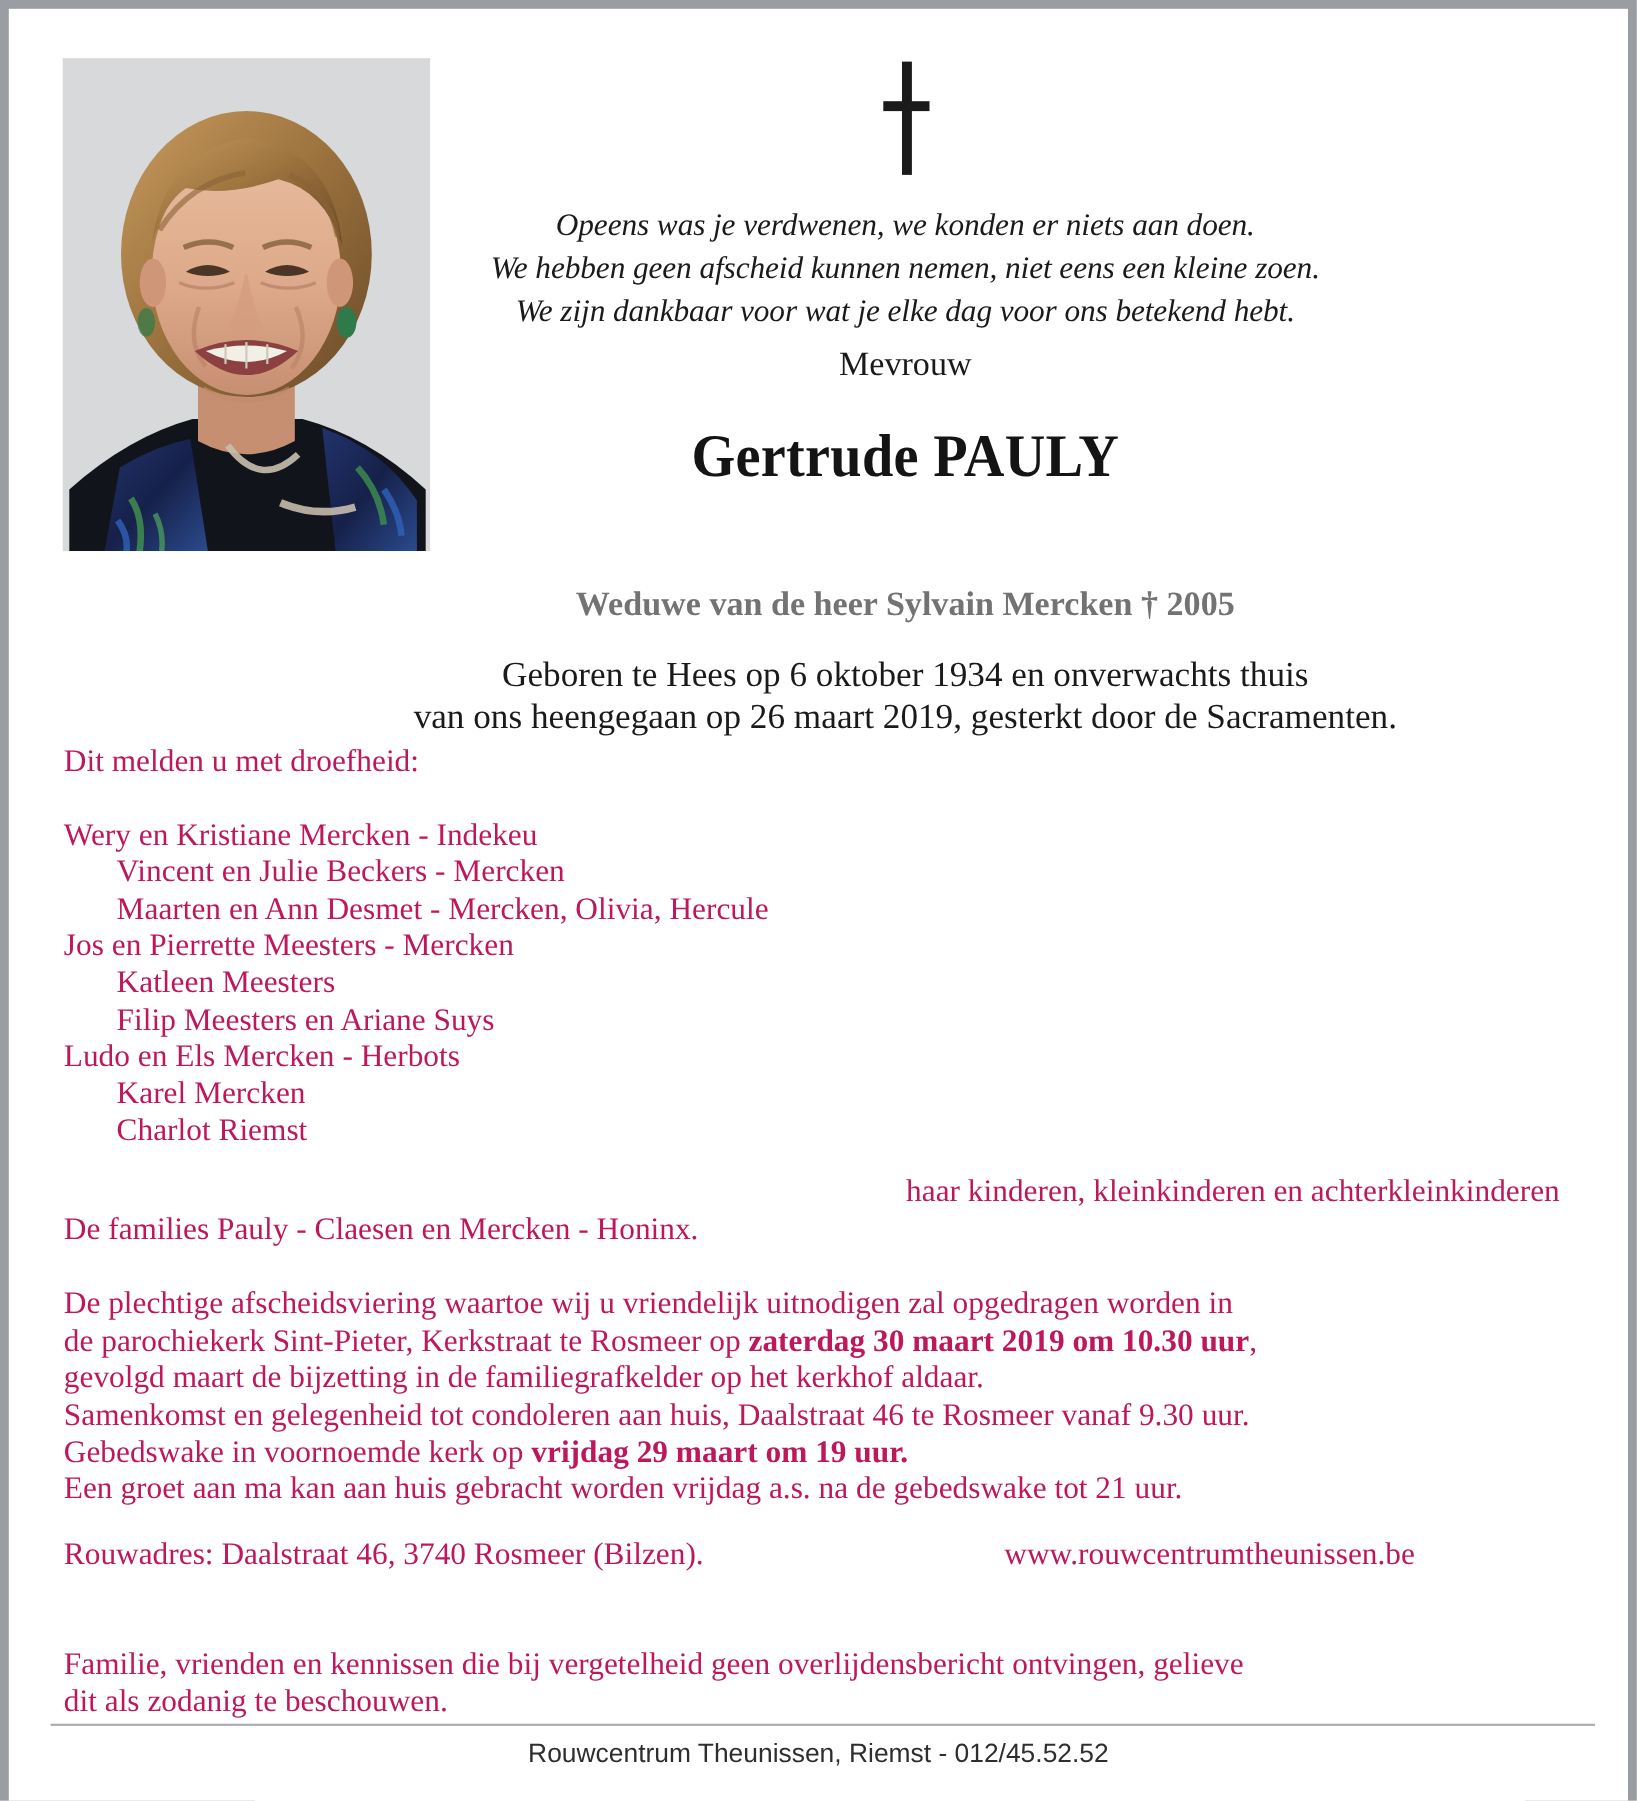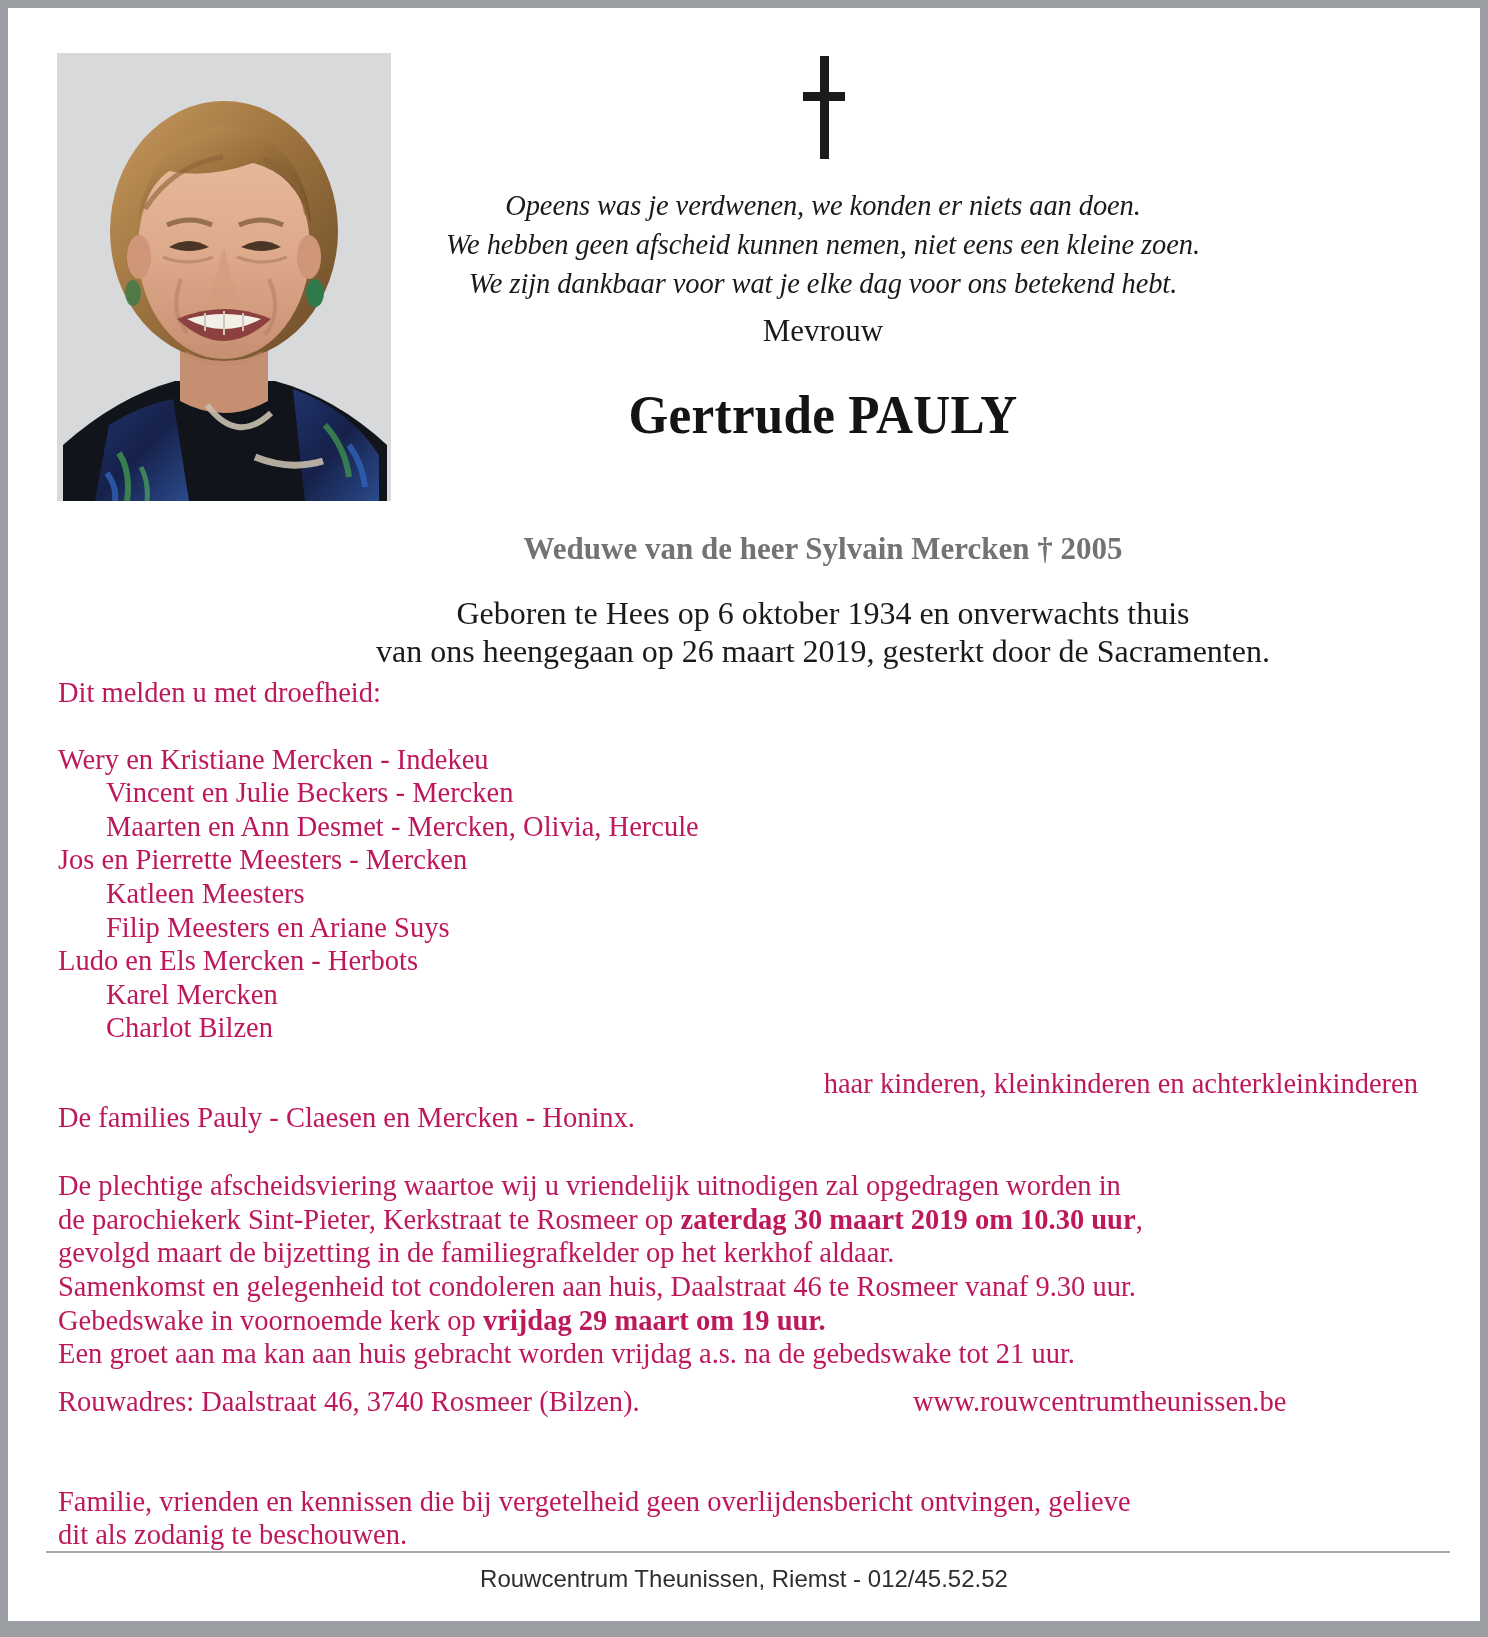--- a/index.html
+++ b/index.html
@@ -16,21 +16,21 @@
   }
 
   .card-frame {
     position: absolute;
     left: 0;
     top: 0;
     width: 1488px;
     height: 1637px;
     box-sizing: border-box;
     background: #9a9da1;
-    padding: 8px 8px 16px 8px;
+    padding: 8px 8px 0 8px;
   }
 
   .card {
     position: relative;
     width: 100%;
     height: 100%;
     box-sizing: border-box;
     background: #ffffff;
     overflow: hidden;
   }
@@ -173,21 +173,21 @@
 
   .ceremony {
     margin-top: 35px;
   }
   .ceremony p {
     margin: 0;
   }
   .ceremony b { font-weight: bold; }
 
   .address-row {
-    margin-top: 14px;
+    margin-top: 26px;
     position: relative;
     height: 34px;
   }
   .address-row .rouwadres {
     position: absolute;
     left: 0;
     top: 0;
   }
   .address-row .website {
     position: absolute;
@@ -330,21 +330,21 @@
 
       <ul class="family-list">
         <li>Wery en Kristiane Mercken - Indekeu</li>
         <li class="indent">Vincent en Julie Beckers - Mercken</li>
         <li class="indent">Maarten en Ann Desmet - Mercken, Olivia, Hercule</li>
         <li>Jos en Pierrette Meesters - Mercken</li>
         <li class="indent">Katleen Meesters</li>
         <li class="indent">Filip Meesters en Ariane Suys</li>
         <li>Ludo en Els Mercken - Herbots</li>
         <li class="indent">Karel Mercken</li>
-        <li class="indent">Charlot Bilzen</li>
+        <li class="indent">Charlot Riemst</li>
       </ul>
 
       <div class="descendants-line">haar kinderen, kleinkinderen en achterkleinkinderen</div>
 
       <div class="families-line">De families Pauly - Claesen en Mercken - Honinx.</div>
 
       <div class="ceremony">
         <p>De plechtige afscheidsviering waartoe wij u vriendelijk uitnodigen zal opgedragen worden in</p>
         <p><span>de parochiekerk Sint-Pieter, Kerkstraat te Rosmeer op </span><b>zaterdag 30 maart 2019 om 10.30 uur</b><span>,</span></p>
         <p>gevolgd maart de bijzetting in de familiegrafkelder op het kerkhof aldaar.</p>

